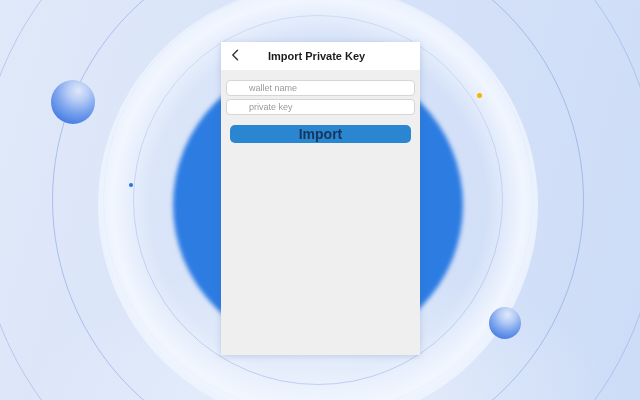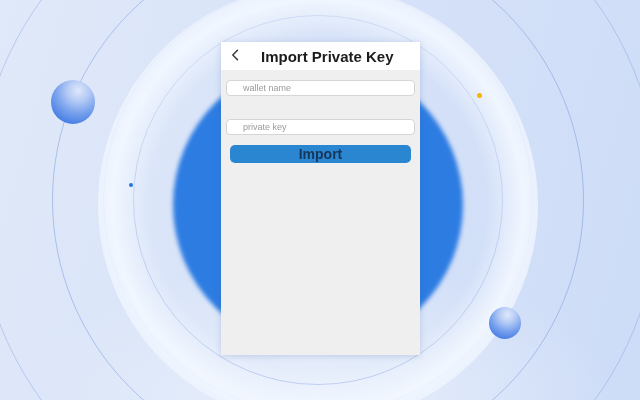--- a/index.html
+++ b/index.html
@@ -88,45 +88,45 @@
     padding: 0 10px;
     flex: none;
   }
   .back-btn {
     background: none; border: none; padding: 0;
     width: 12px; height: 14px;
     display: flex; align-items: center;
     cursor: pointer;
   }
   .popup-title {
-    margin-left: 18px;
-    font-size: 15px;
+    margin-left: 25px;
+    font-size: 11px;
     font-weight: 700;
     color: #1c1c1c;
   }
   .popup-body {
     flex: 1;
     padding: 10px 5px 0 5px;
   }
   .field {
     display: block;
     box-sizing: border-box;
     width: 100%;
     height: 16px;
     border: 1px solid #d5d5d5;
     border-radius: 4px;
     background: #ffffff;
-    padding: 0 16px;
+    padding: 0 22px;
     font-family: "Liberation Sans", sans-serif;
     font-size: 9px;
     color: #333333;
     outline: none;
   }
   .field::placeholder { color: #9a9a9a; }
-  .field + .field { margin-top: 23px; }
+  .field + .field { margin-top: 3px; }
   .import-btn {
     display: block;
     box-sizing: border-box;
     width: calc(100% - 8px);
     margin: 10px 4px 0 4px;
     height: 18px;
     border: none;
     border-radius: 5px;
     background: #2b86d2;
     color: #16365a;

